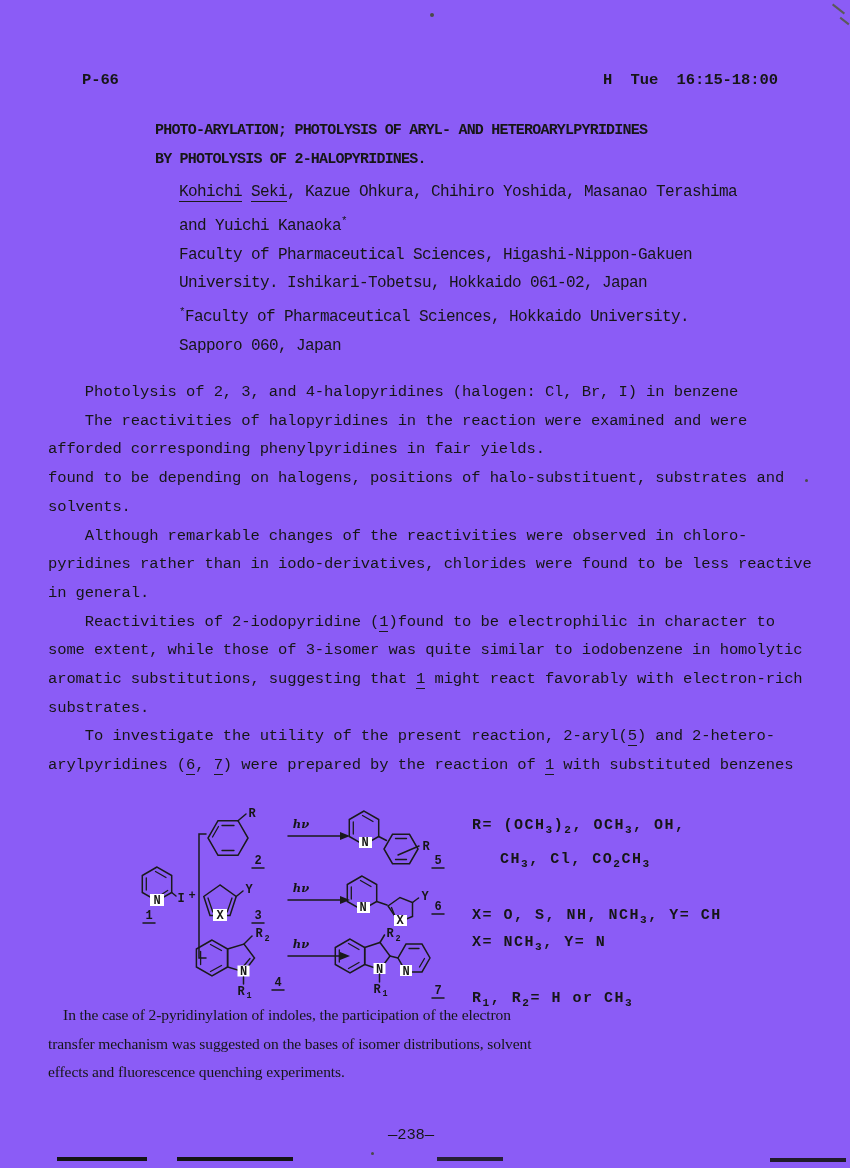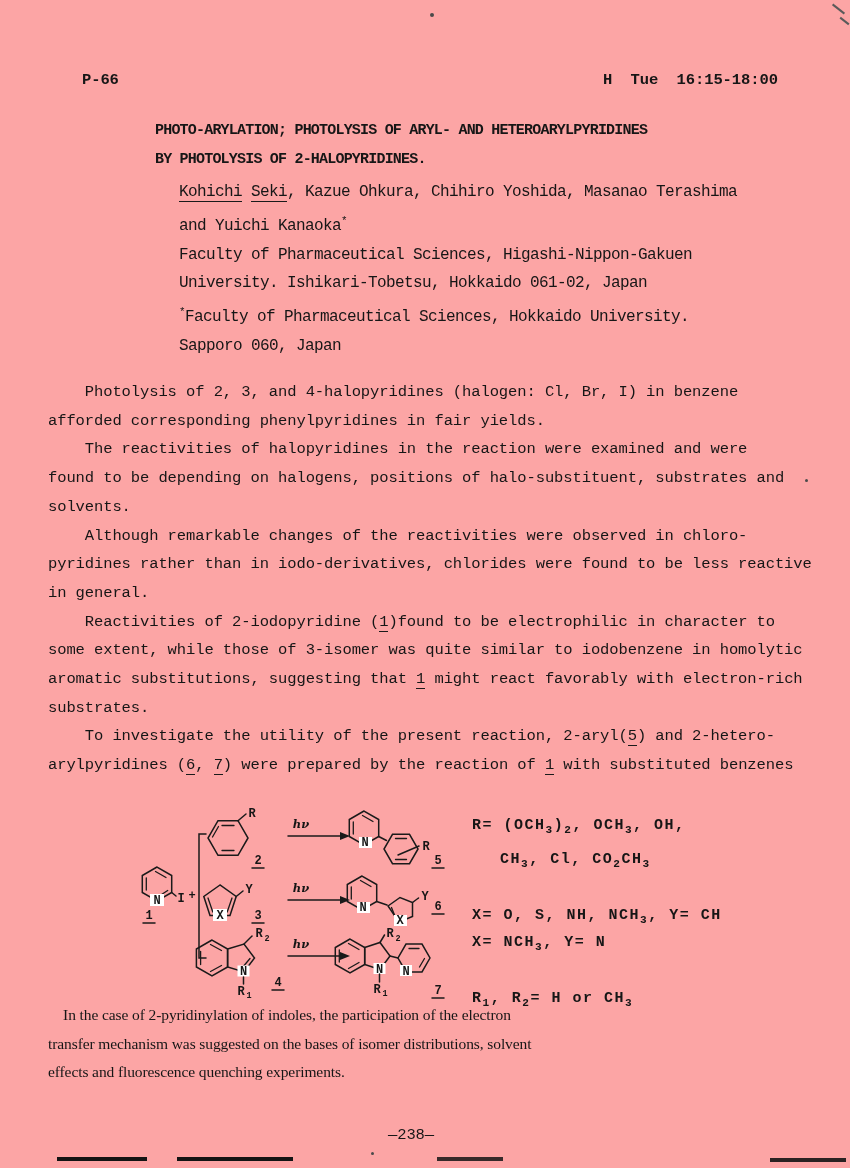--- a/index.html
+++ b/index.html
@@ -1,18 +1,18 @@
 <!DOCTYPE html>
 <html><head>
 <meta charset="utf-8">
 <style>
   html,body{margin:0;padding:0;background:#e8e8e4;}
   .page{
     position:relative;width:850px;height:1168px;margin:0 auto;
-    background:#fca5a5;overflow:hidden;
+    background:#8b5cf6;overflow:hidden;
     font-family:"Liberation Mono","DejaVu Sans Mono",monospace;
     color:#161616;
   }
   .tline{white-space:pre;}
   .tline span{white-space:pre;}
   .u{border-bottom:1.5px solid #1a1a1a;}
   .sup{vertical-align:super;font-size:0.68em;}
   .sub{vertical-align:sub;font-size:0.74em;}
   .hdr{position:absolute;top:71px;font-size:15.5px;letter-spacing:-0.1px;white-space:pre;font-weight:bold;}
   .hdr-left{left:82px;}
@@ -56,22 +56,22 @@
       <div class="tline"><span class="u">Kohichi</span><span> </span><span class="u">Seki</span><span>, Kazue Ohkura, Chihiro Yoshida, Masanao Terashima</span></div>
       <div class="tline"><span>and Yuichi Kanaoka</span><span class="sup">*</span></div>
       <div class="tline"><span>Faculty of Pharmaceutical Sciences, Higashi-Nippon-Gakuen</span></div>
       <div class="tline"><span>University. Ishikari-Tobetsu, Hokkaido 061-02, Japan</span></div>
       <div class="tline"><span class="sup">*</span><span>Faculty of Pharmaceutical Sciences, Hokkaido University.</span></div>
       <div class="tline"><span>Sapporo 060, Japan</span></div>
     </div>
 
   <div class="body-block">
       <div class="tline"><span>    Photolysis of 2, 3, and 4-halopyridines (halogen: Cl, Br, I) in benzene</span></div>
+      <div class="tline"><span>    The reactivities of halopyridines in the reaction were examined and were</span></div>
       <div class="tline"><span>afforded corresponding phenylpyridines in fair yields.</span></div>
-      <div class="tline"><span>    The reactivities of halopyridines in the reaction were examined and were</span></div>
       <div class="tline"><span>found to be depending on halogens, positions of halo-substituent, substrates and</span></div>
       <div class="tline"><span>solvents.</span></div>
       <div class="tline"><span>    Although remarkable changes of the reactivities were observed in chloro-</span></div>
       <div class="tline"><span>pyridines rather than in iodo-derivatives, chlorides were found to be less reactive</span></div>
       <div class="tline"><span>in general.</span></div>
       <div class="tline"><span>    Reactivities of 2-iodopyridine (</span><span class="u">1</span><span>)found to be electrophilic in character to</span></div>
       <div class="tline"><span>some extent, while those of 3-isomer was quite similar to iodobenzene in homolytic</span></div>
       <div class="tline"><span>aromatic substitutions, suggesting that </span><span class="u">1</span><span> might react favorably with electron-rich</span></div>
       <div class="tline"><span>substrates.</span></div>
       <div class="tline"><span>    To investigate the utility of the present reaction, 2-aryl(</span><span class="u">5</span><span>) and 2-hetero-</span></div>

